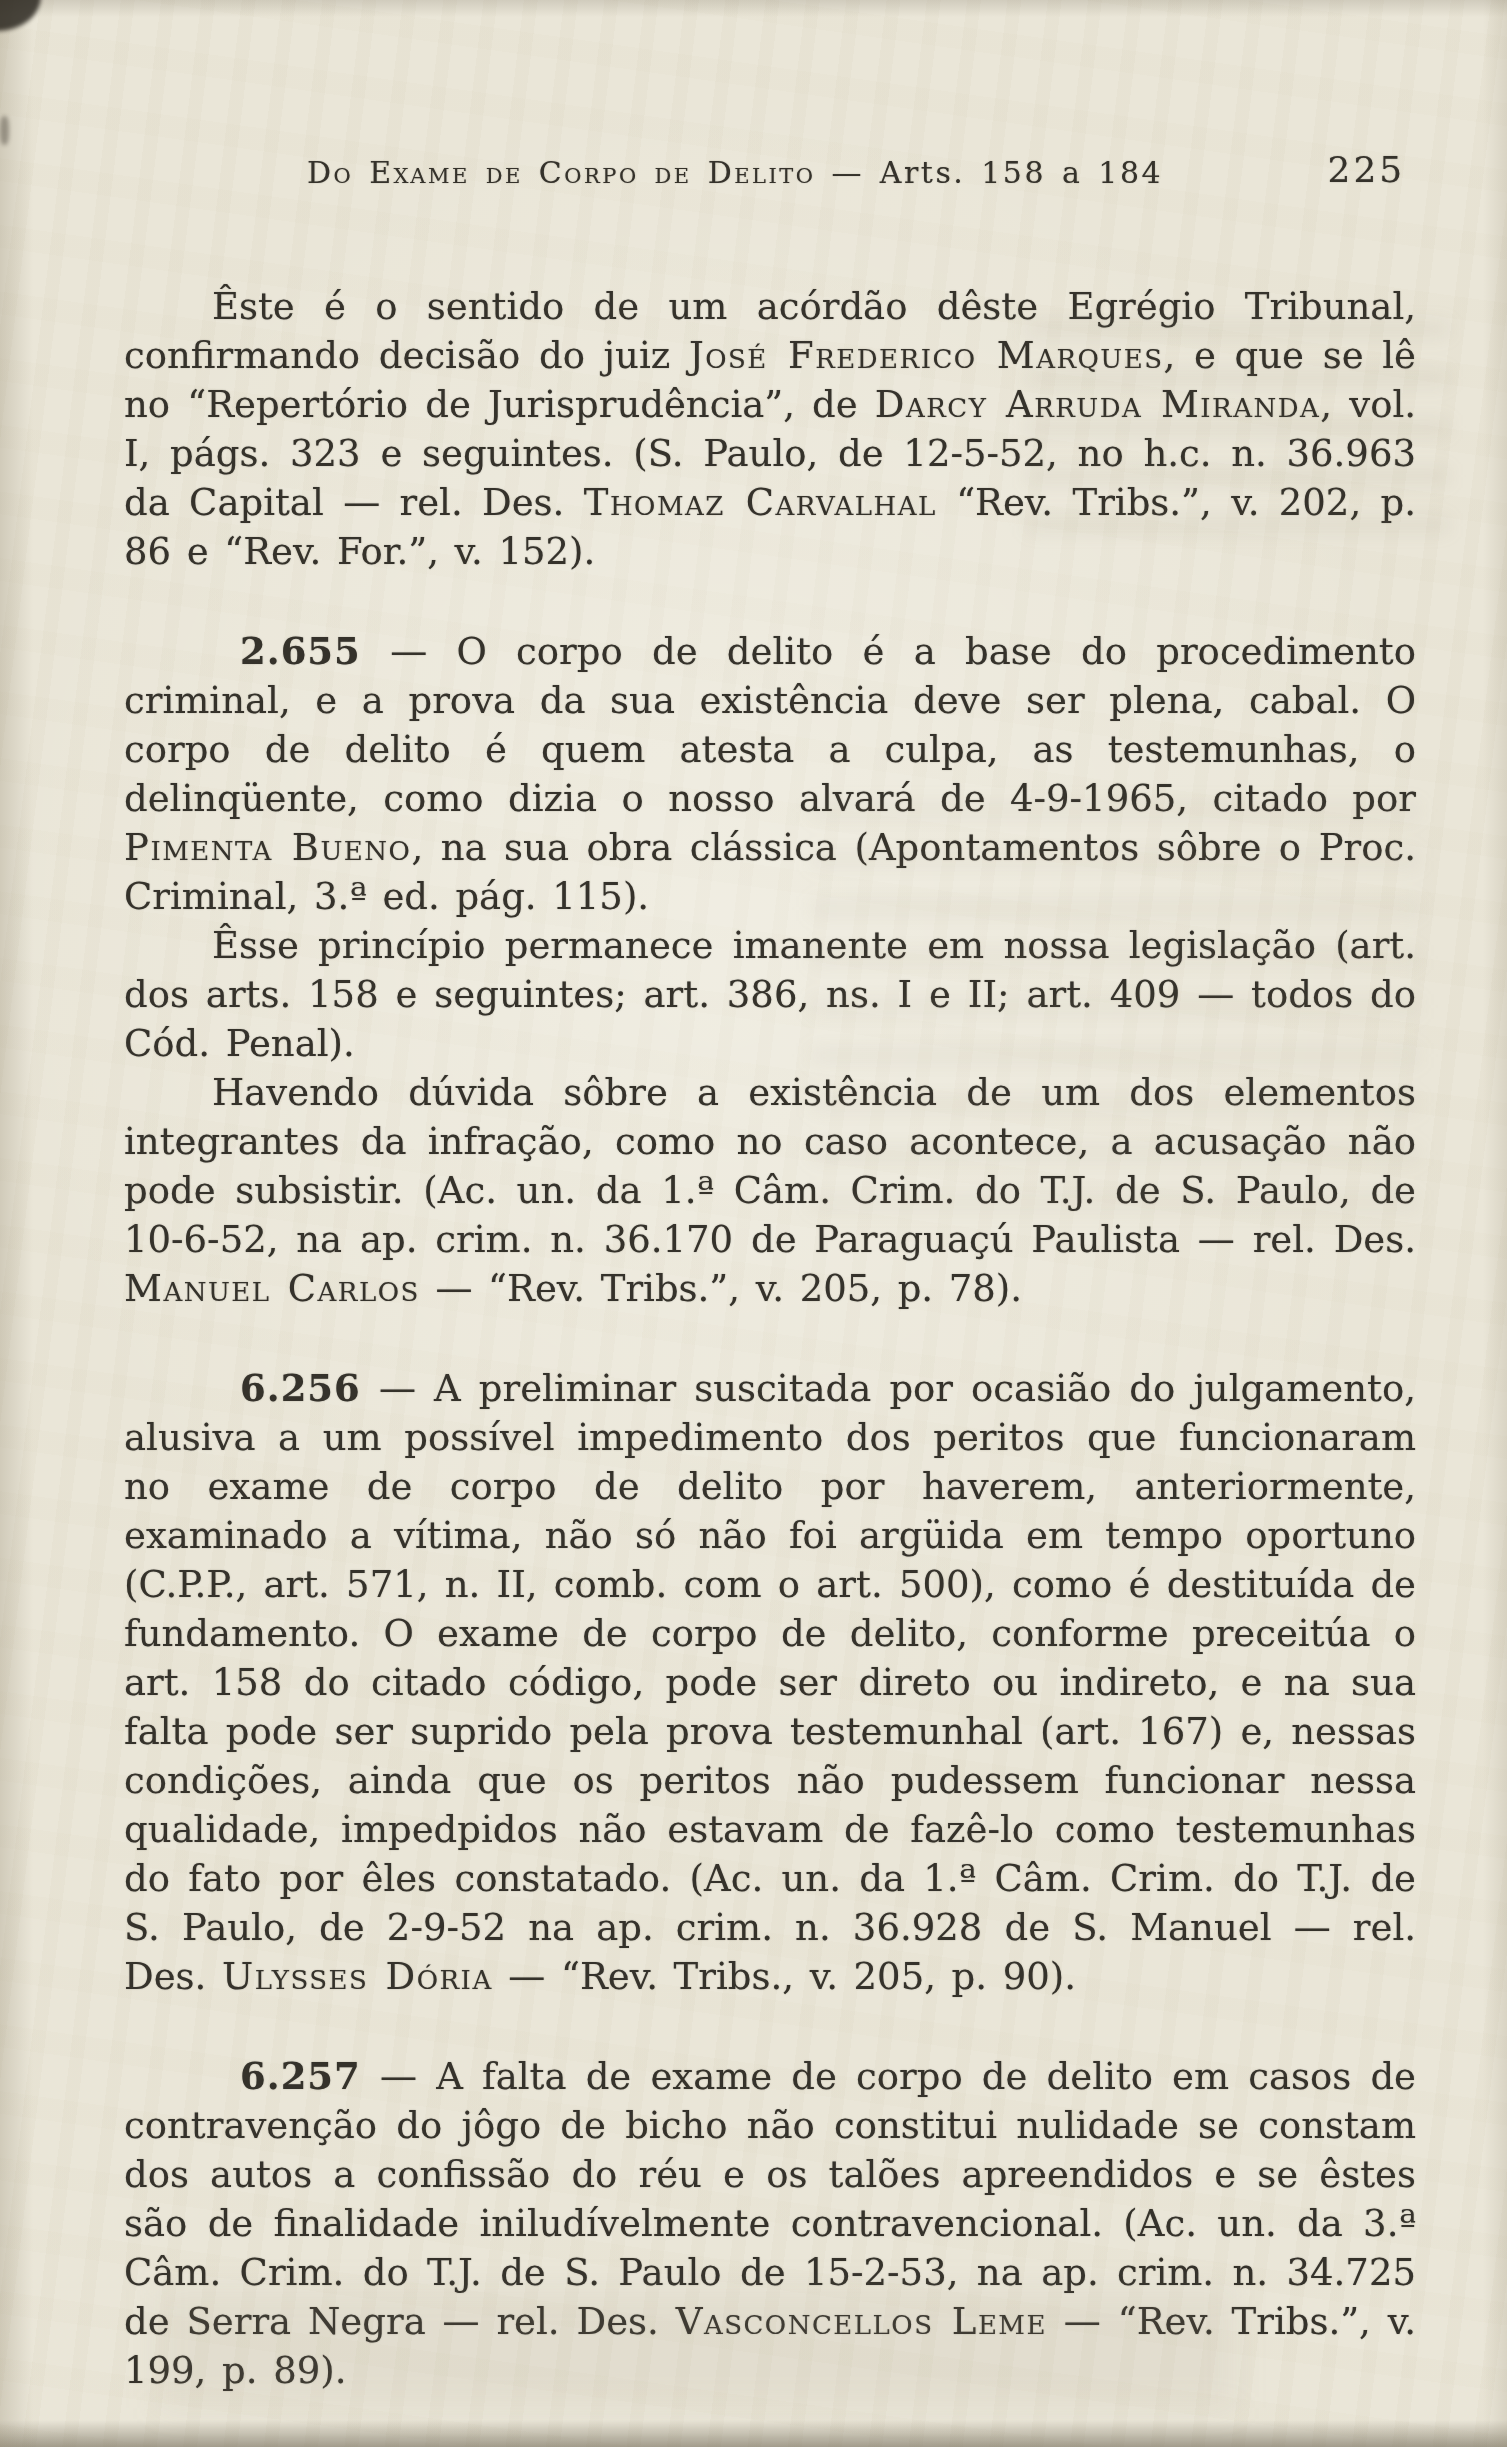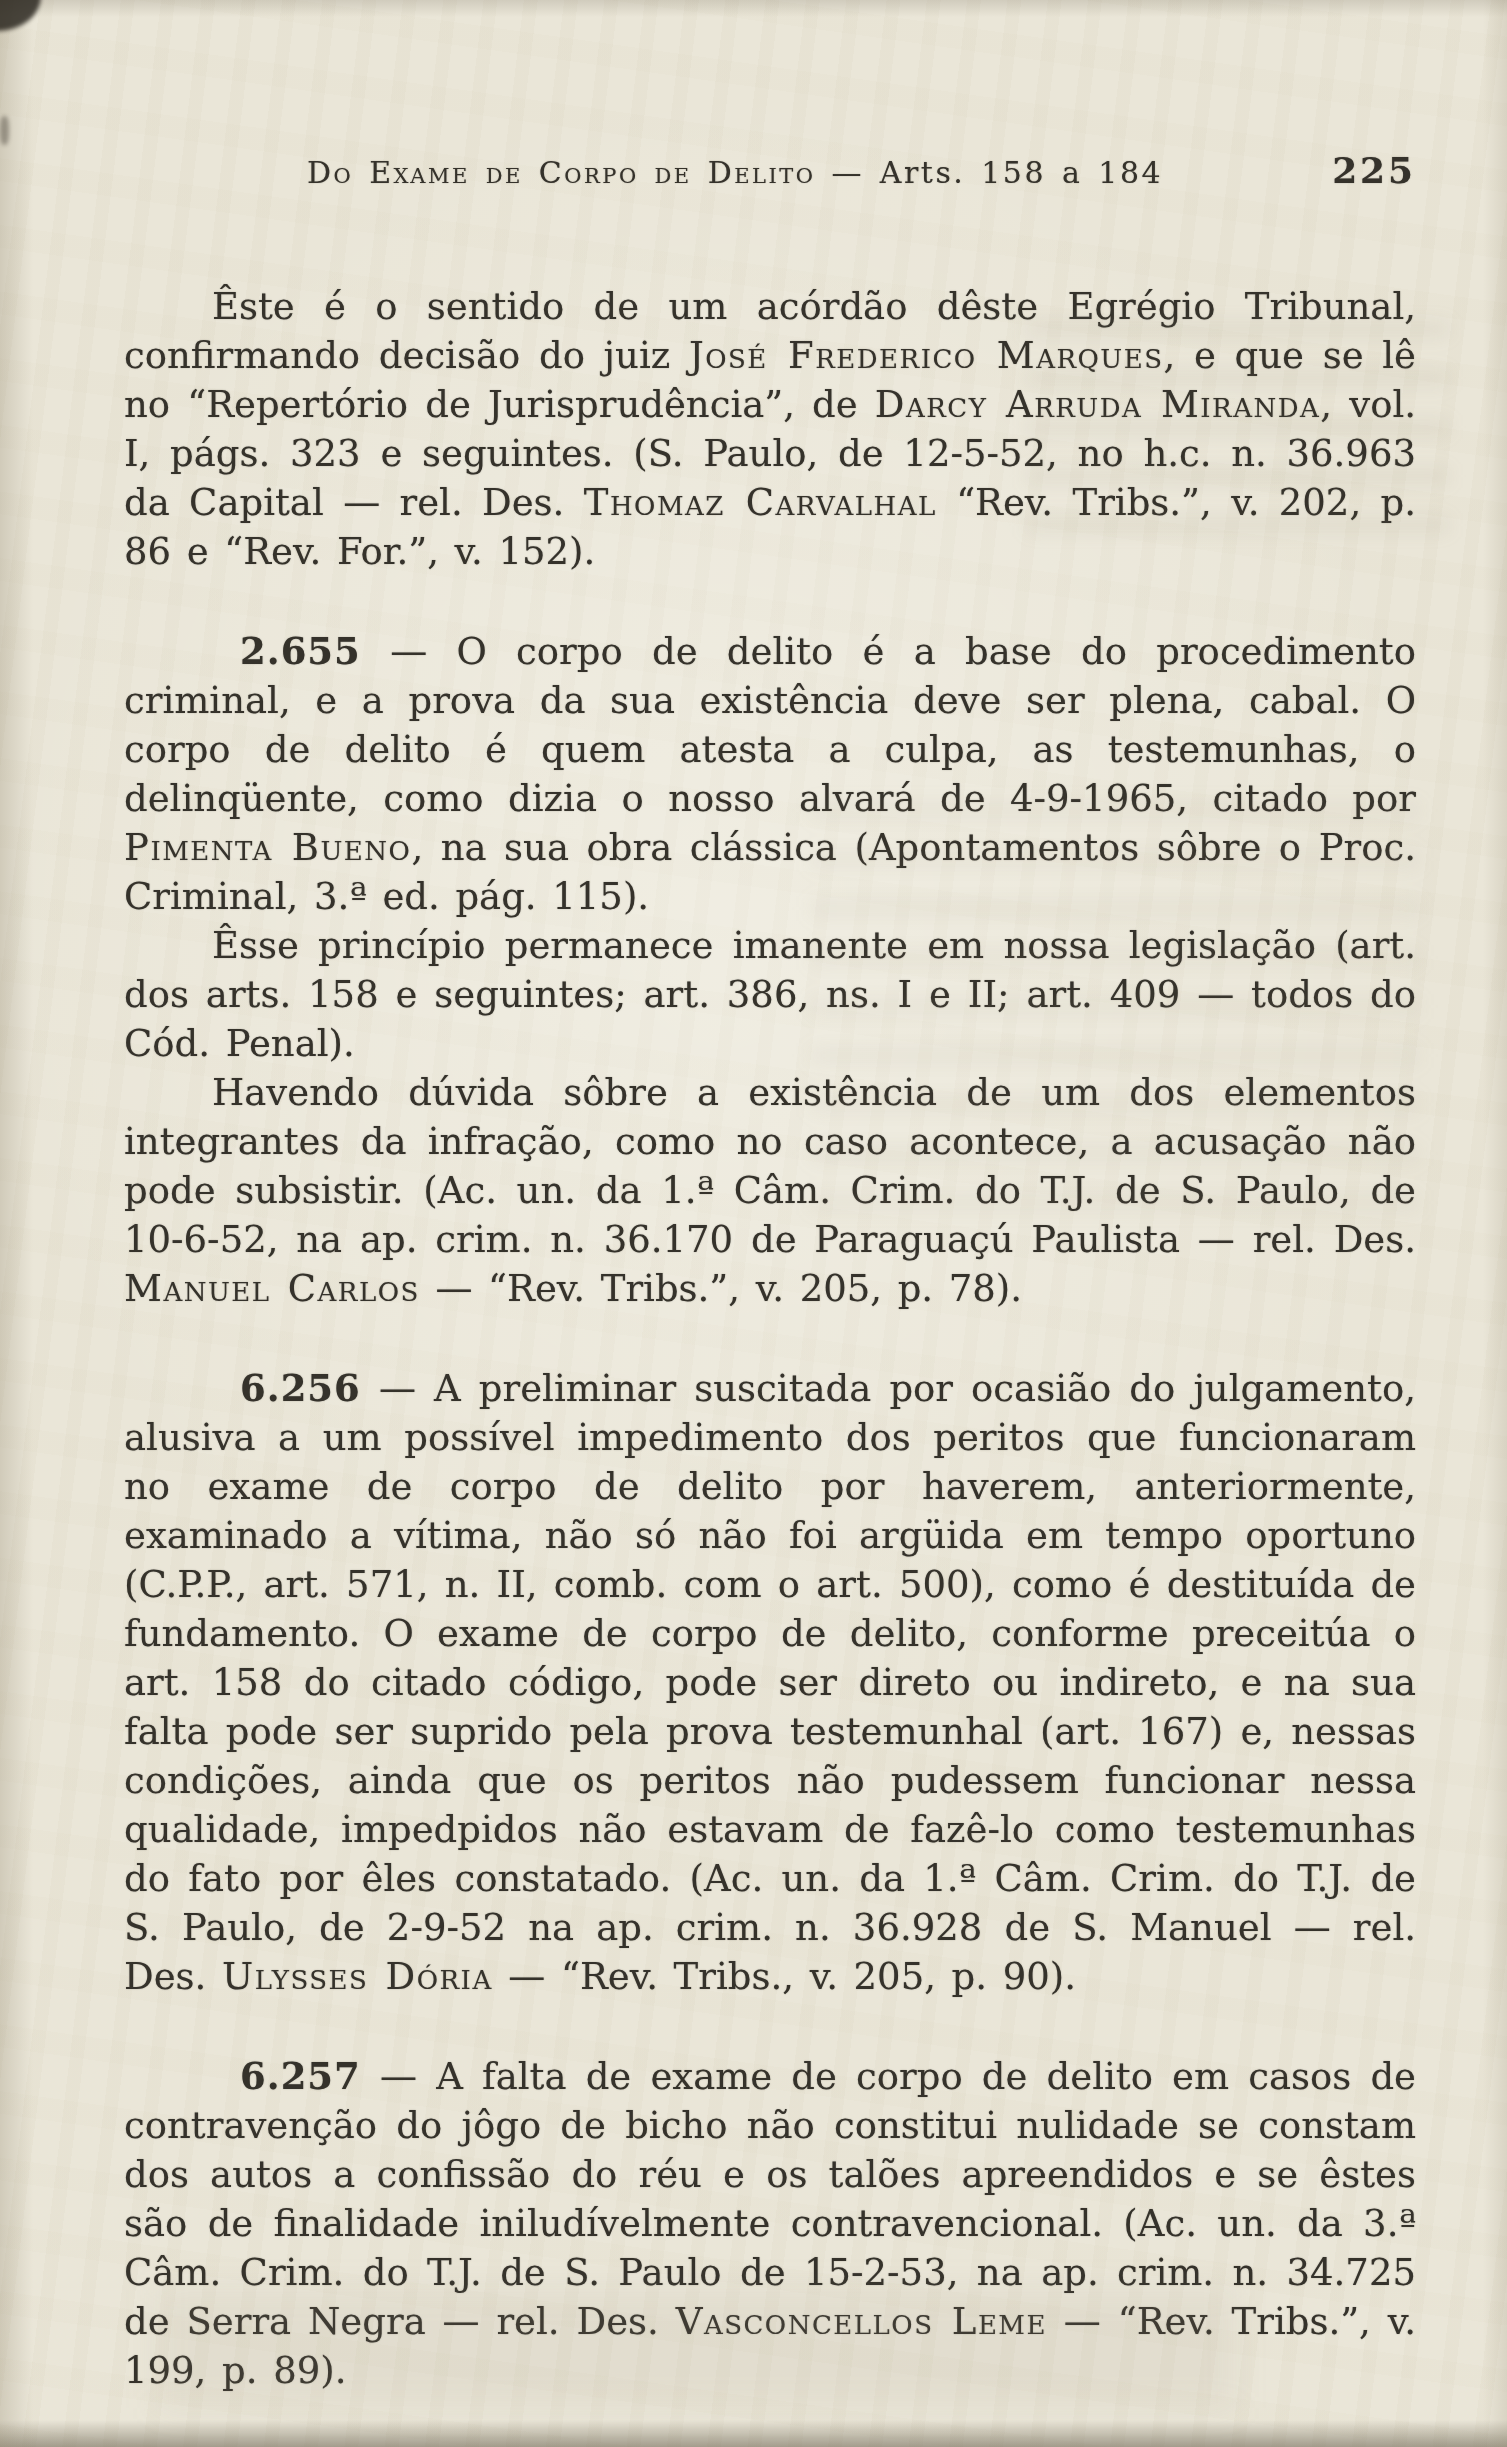--- a/index.html
+++ b/index.html
@@ -69,23 +69,23 @@
     display: inline-block;
     font-size: 30px;
     letter-spacing: 2.5px;
     word-spacing: 3.9px;
     white-space: nowrap;
     transform: translateX(-35px);
     text-shadow: 0 0 1.2px rgba(53,50,43,0.45);
   }
   .head-title .sc { font-variant: small-caps; }
   .page-number {
-    position: absolute; right: 0; top: -5.9px;
+    position: absolute; right: 11px; top: -5.9px;
     font-size: 36px;
-    font-weight: 700;
+    font-weight: 400;
     letter-spacing: 2.9px;
     text-shadow: 0 0 1.2px rgba(53,50,43,0.5);
   }
   
   .text-block {
     margin: 84px 91px 0 124px;
     font-size: 37px;
     line-height: 49px;
     text-align: justify;
     text-shadow: 0 0 1.3px rgba(53,50,43,0.42);

